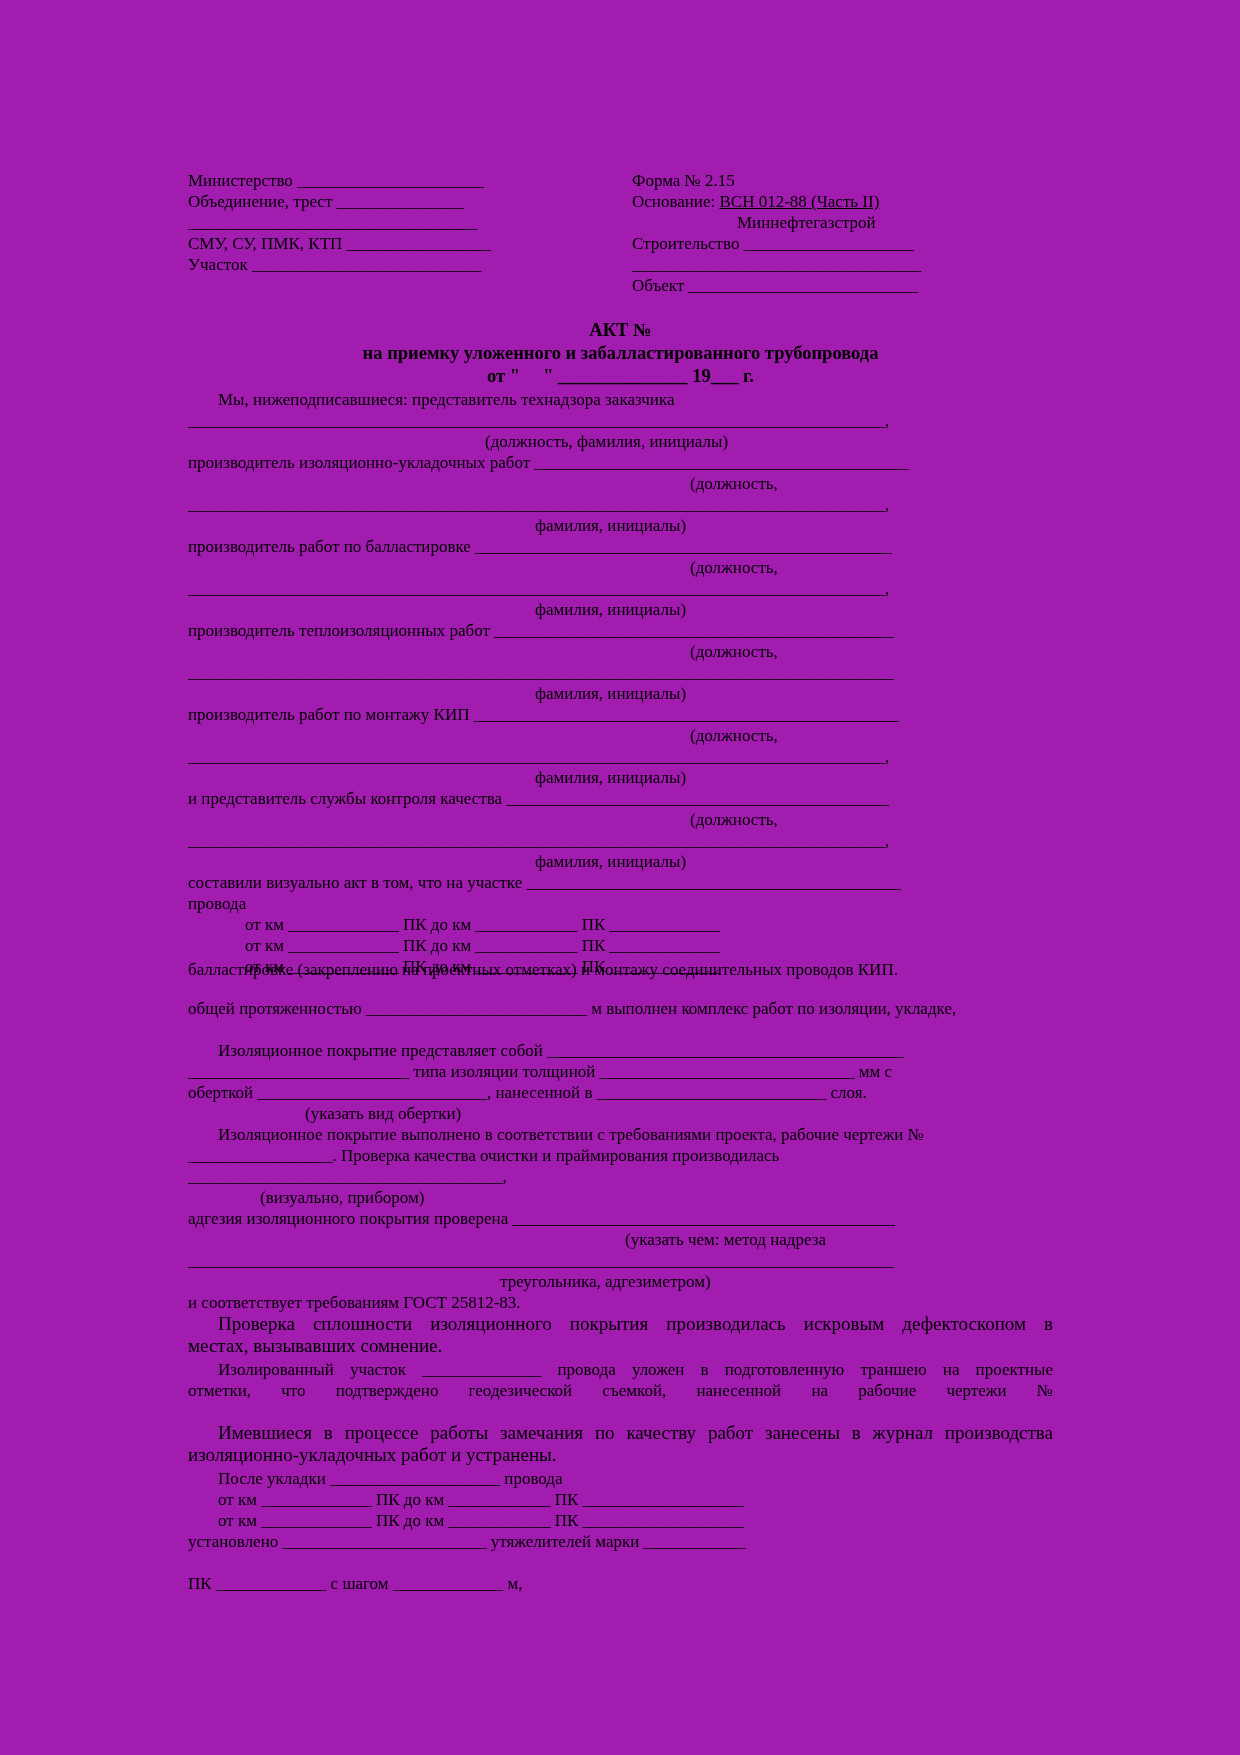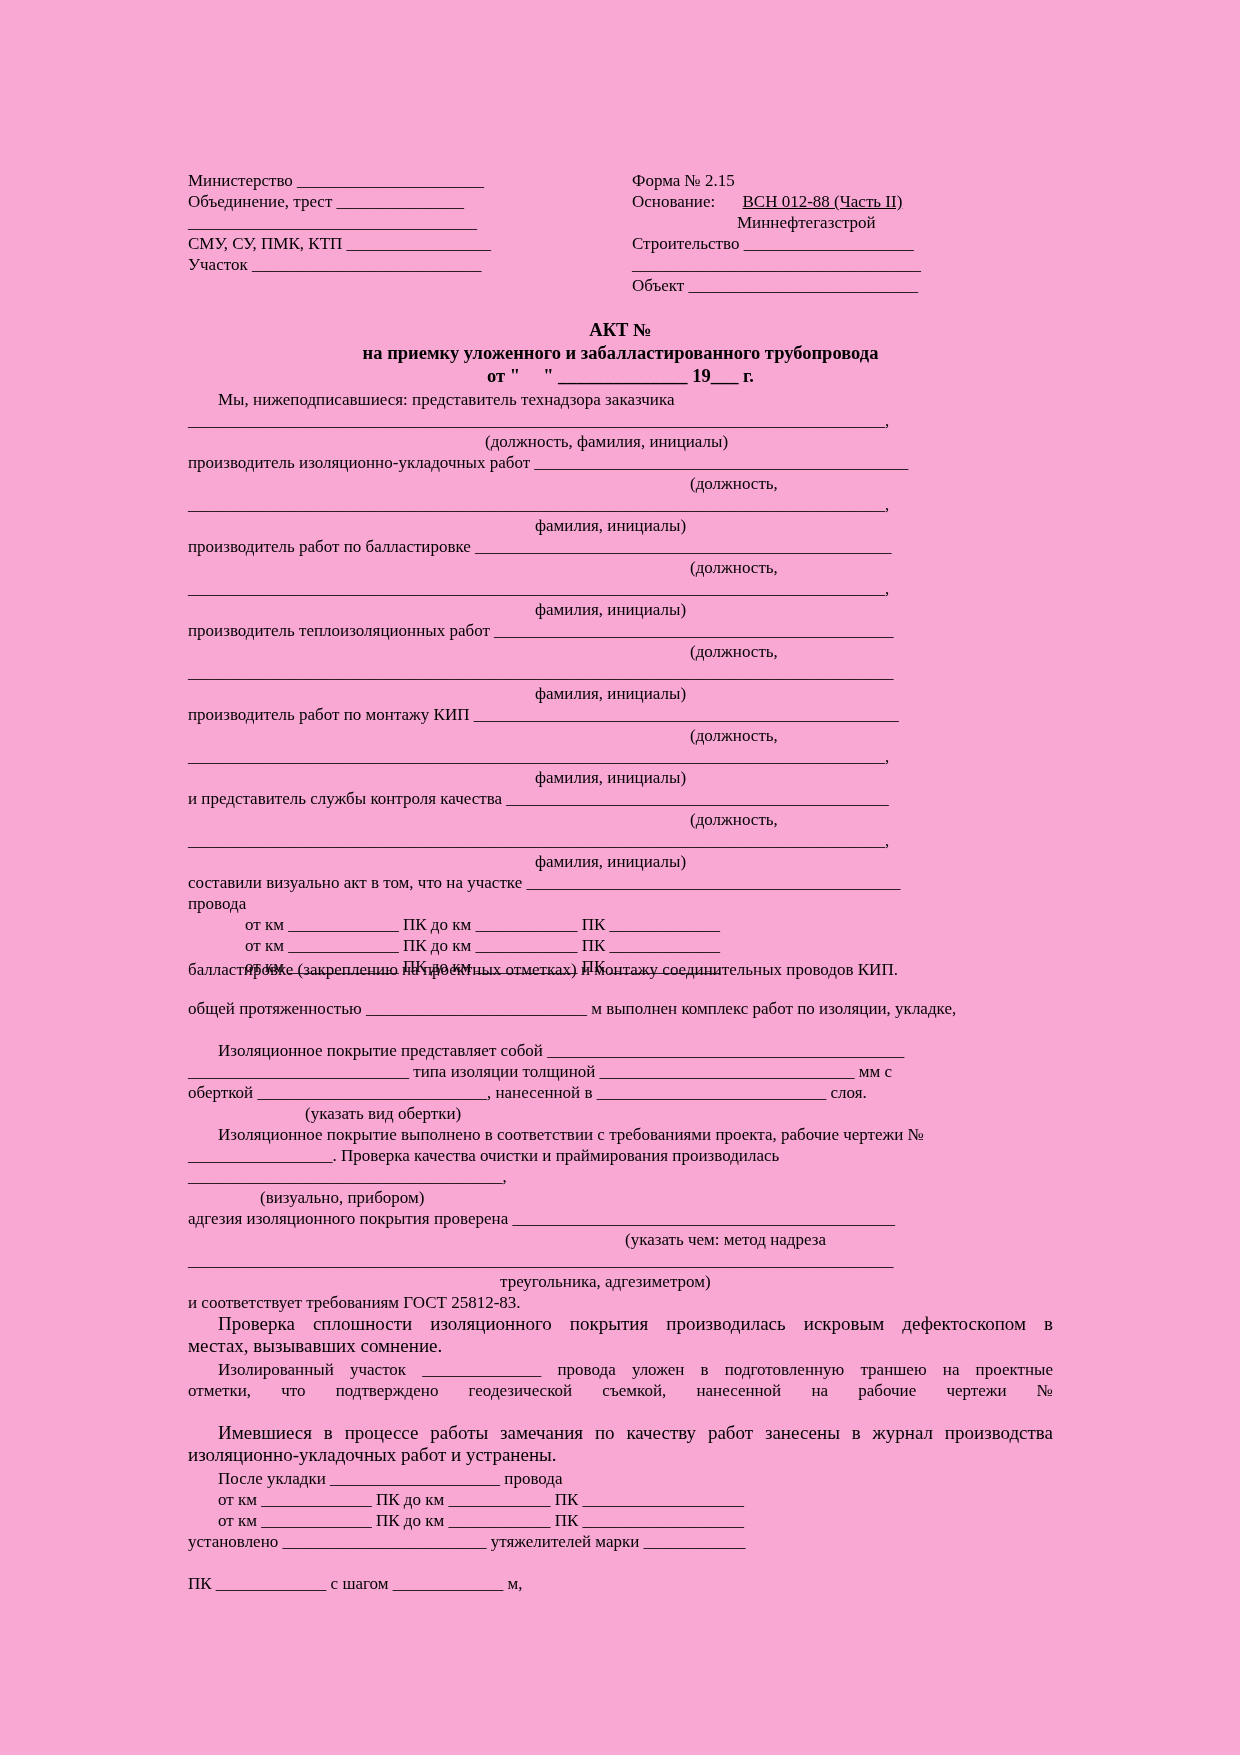--- a/index.html
+++ b/index.html
@@ -1,22 +1,22 @@
 <!DOCTYPE html>
 <html><head>
 <meta charset="utf-8">
 <style>
   html, body { margin: 0; padding: 0; background: #ffffff; }
   body { width: 1240px; height: 1755px; position: relative; overflow: hidden;
          font-family: "Liberation Serif", serif; color: #000; }
-  .page { position: absolute; left: 0; top: 0; width: 1240px; height: 1755px; background: #f9a8d4; }
+  .page { position: absolute; left: 0; top: 0; width: 1240px; height: 1755px; background: #a21caf; }
   .ln { position: absolute; font-size: 17px; line-height: 20px; white-space: pre; }
   .ln-lg { font-size: 19px; line-height: 22px; }
   .bold { font-weight: bold; font-size: 18.5px; }
-  .u { text-decoration: underline; margin-left: 23px; }
+  .u { text-decoration: underline; }
   .center { text-align: center; }
   .just { text-align: justify; text-align-last: justify; white-space: normal; }
 </style>
 </head>
 <body>
 
 <div class="page">
 
   <div class="ln" style="left:188px;top:171px">Министерство ______________________</div>
   <div class="ln" style="left:188px;top:192px">Объединение, трест _______________</div>

